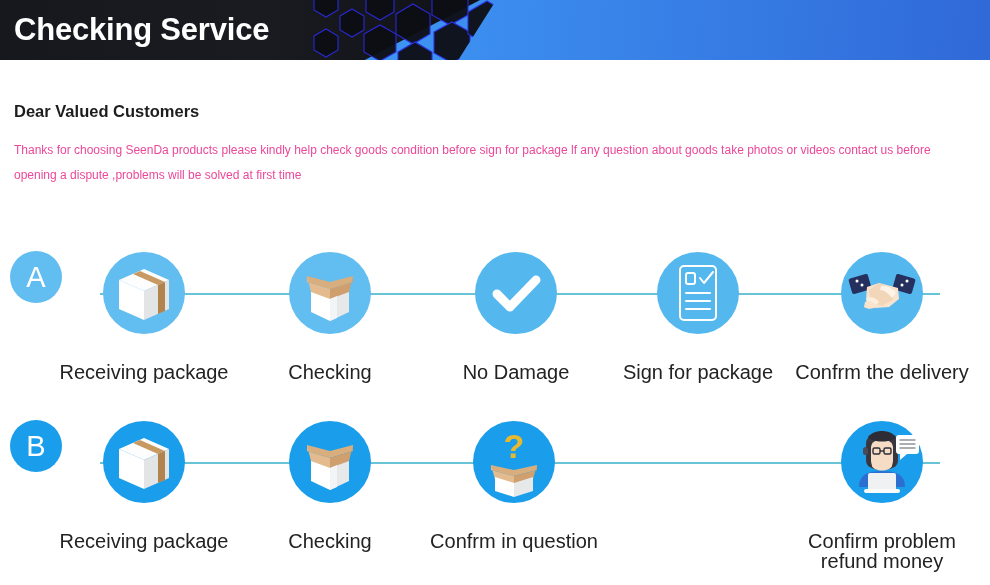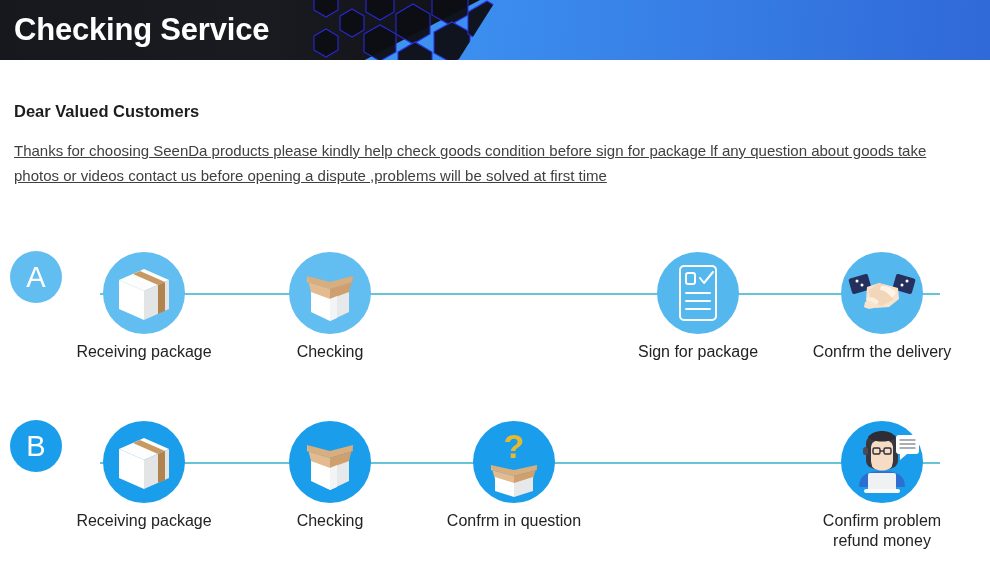--- a/index.html
+++ b/index.html
@@ -64,24 +64,23 @@
     top: 102px;
     font-size: 16.5px;
     font-weight: bold;
     color: #1d1d1d;
   }
   .intro-body {
     position: absolute;
     left: 14px;
     top: 138px;
     width: 945px;
-    font-size: 15px;
+    font-size: 12px;
     line-height: 25px;
-    color: #404040;
-    text-decoration: underline;
+    color: #ec4899;
   }
 
   
   .row {
     position: absolute;
     left: 0;
     width: 990px;
     height: 130px;
   }
   .row-a { top: 246px; }
@@ -129,22 +128,22 @@
   .step-circle {
     position: relative;
     width: 82px;
     height: 82px;
     margin: 6px auto 0;
     border-radius: 50%;
     overflow: visible;
     display: block;
   }
   .step-label {
-    margin-top: 8px;
-    font-size: 16px;
+    margin-top: 28px;
+    font-size: 20px;
     line-height: 20px;
     color: #232323;
     white-space: pre-line;
   }
   .c-light { background: #62bdf0; }
   .c-mid   { background: #54b8ef; }
   .c-strong{ background: #1a9eeb; }
 </style>
 </head>
 <body>
@@ -209,20 +208,28 @@
             <polygon points="64,24 58,48 41,52 41,37 64,30" fill="#cfa06e"></polygon>
             <polygon points="22,40 41,47 41,69 22,60" fill="#ffffff"></polygon>
             <polygon points="60,40 41,47 41,69 60,60" fill="#e6e8ea"></polygon>
             <polygon points="41,47 48,44 48,66 41,69" fill="#f3f4f5"></polygon>
           </g>
         </svg>
       </div>
       <div class="step-label">Checking</div>
     </div>
 
+    <div class="step" style="left:350px">
+      <div class="step-circle c-mid">
+        <svg viewBox="0 0 82 82" width="82" height="82">
+          <path d="M22 42 L35 55 L61 28" fill="none" stroke="#ffffff" stroke-width="9" stroke-linecap="round" stroke-linejoin="round"></path>
+        </svg>
+      </div>
+      <div class="step-label">No Damage</div>
+    </div>
 
     <div class="step" style="left:716px">
       <div class="step-circle c-mid">
         <svg viewBox="0 0 82 82" width="82" height="82">
           <g>
             <rect x="9" y="24" width="20" height="16" rx="2" transform="rotate(-16 19 32)" fill="#26305e"></rect>
             <rect x="53" y="24" width="20" height="16" rx="2" transform="rotate(16 63 32)" fill="#26305e"></rect>
             <circle cx="16" cy="29" r="1.5" fill="#ffffff"></circle>
             <circle cx="21" cy="33" r="1.5" fill="#ffffff"></circle>
             <circle cx="61" cy="33" r="1.5" fill="#ffffff"></circle>

